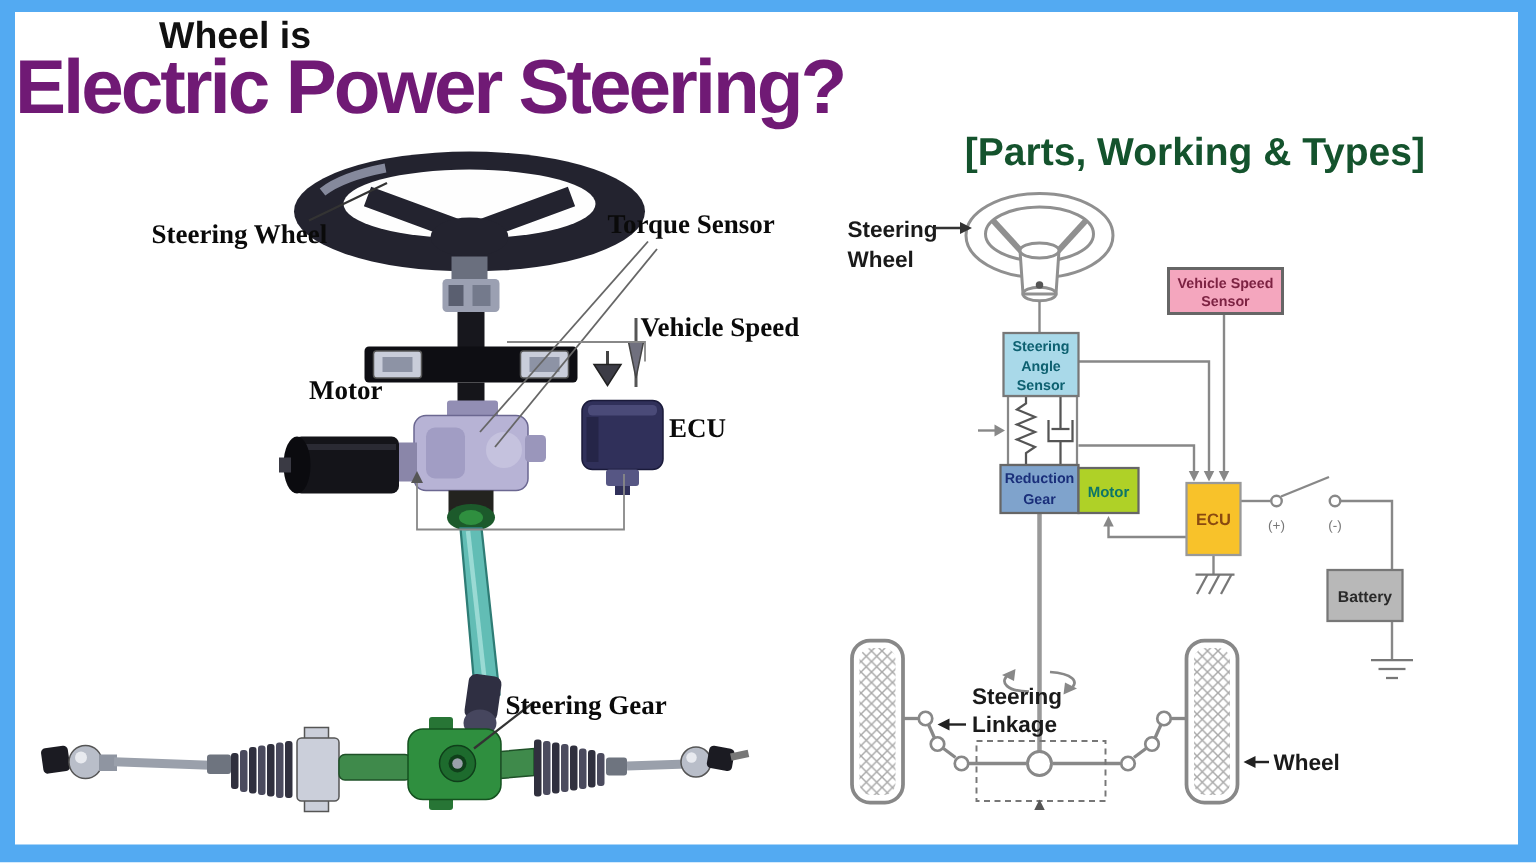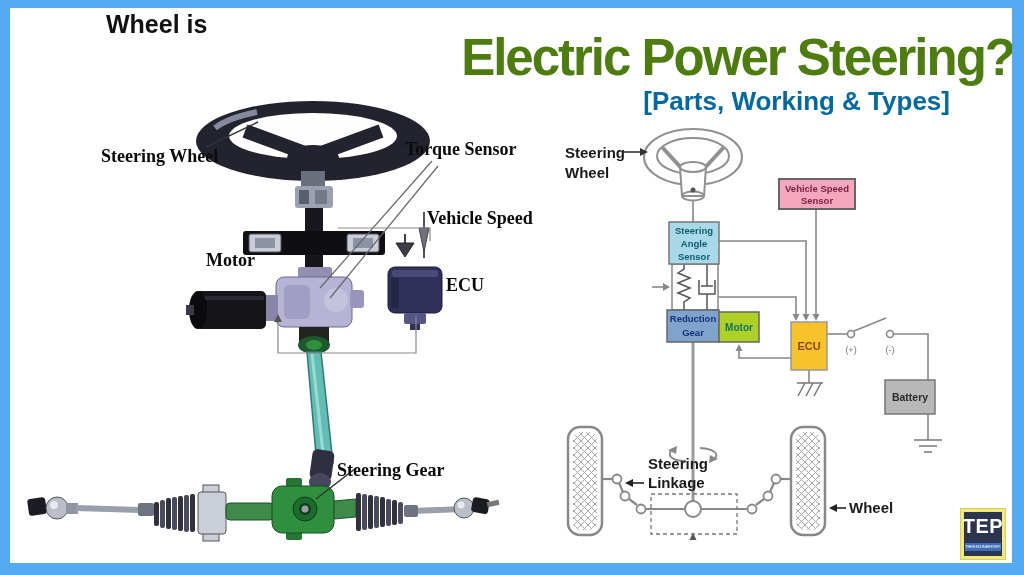--- a/index.html
+++ b/index.html
@@ -3,23 +3,23 @@
 <meta charset="utf-8">
 <style>
   html,body{margin:0;padding:0;background:#ffffff;}
   #page{
     position:relative;width:1024px;height:575px;box-sizing:border-box;
     background:#ffffff;border:solid #53AAF2;border-width:8px 12px 12px 10px;
     overflow:hidden;font-family:"Liberation Sans",sans-serif;
   }
   .abs{position:absolute;}
   .eyebrow{left:96px;top:2px;font-size:25px;font-weight:bold;color:#111;letter-spacing:0;}
-  .title{left:0;top:20px;width:1004px;text-align:right;font-size:51px;font-weight:bold;
-         color:#4d7c0f;letter-spacing:-2px;}
-  .subtitle{left:0;top:78px;width:940px;text-align:right;font-size:26px;font-weight:bold;color:#0369a1;}
+  .title{left:0;top:20px;width:1004px;text-align:left;font-size:51px;font-weight:bold;
+         color:#701a75;letter-spacing:-2px;}
+  .subtitle{left:0;top:78px;width:940px;text-align:right;font-size:26px;font-weight:bold;color:#14532d;}
   svg text{user-select:none;}
   .lserif{font-family:"Liberation Serif",serif;font-weight:bold;font-size:18px;fill:#0a0a0a;}
   .rlabel{font-family:"Liberation Sans",sans-serif;font-weight:bold;font-size:15px;fill:#1a1a1a;}
   .boxtxt{font-family:"Liberation Sans",sans-serif;font-weight:bold;font-size:9.5px;text-anchor:middle;}
   .sign{font-family:"Liberation Sans",sans-serif;font-size:9px;fill:#777;text-anchor:middle;}
   
   .logo{right:6px;bottom:3px;width:46px;height:52px;background:#F2E87E;
         box-shadow:0 0 0 1px #d9ce5a inset;display:flex;align-items:center;justify-content:center;}
   .logo-inner{width:38px;height:44px;background:#2C3550;position:relative;display:flex;
               align-items:flex-start;justify-content:center;}
@@ -313,20 +313,14 @@
         <line x1="632" y1="483" x2="644" y2="483" stroke="#222" stroke-width="1.6"></line>
         <polygon points="625,483 633,479 633,487" fill="#222"></polygon>
 
         <text class="rlabel" x="849" y="513">Wheel</text>
         <line x1="836" y1="508" x2="846" y2="508" stroke="#222" stroke-width="1.6"></line>
         <polygon points="829,508 837,504 837,512" fill="#222"></polygon>
       </g>
     </g>
   </svg>
 
-  <div class="abs logo">
-    <div class="logo-inner">
-      <span class="logo-tep">TEP</span>
-      <span class="logo-strip">THEENGINEERSPOST.COM</span>
-    </div>
-  </div>
 
 </div>
 
 </body></html>

